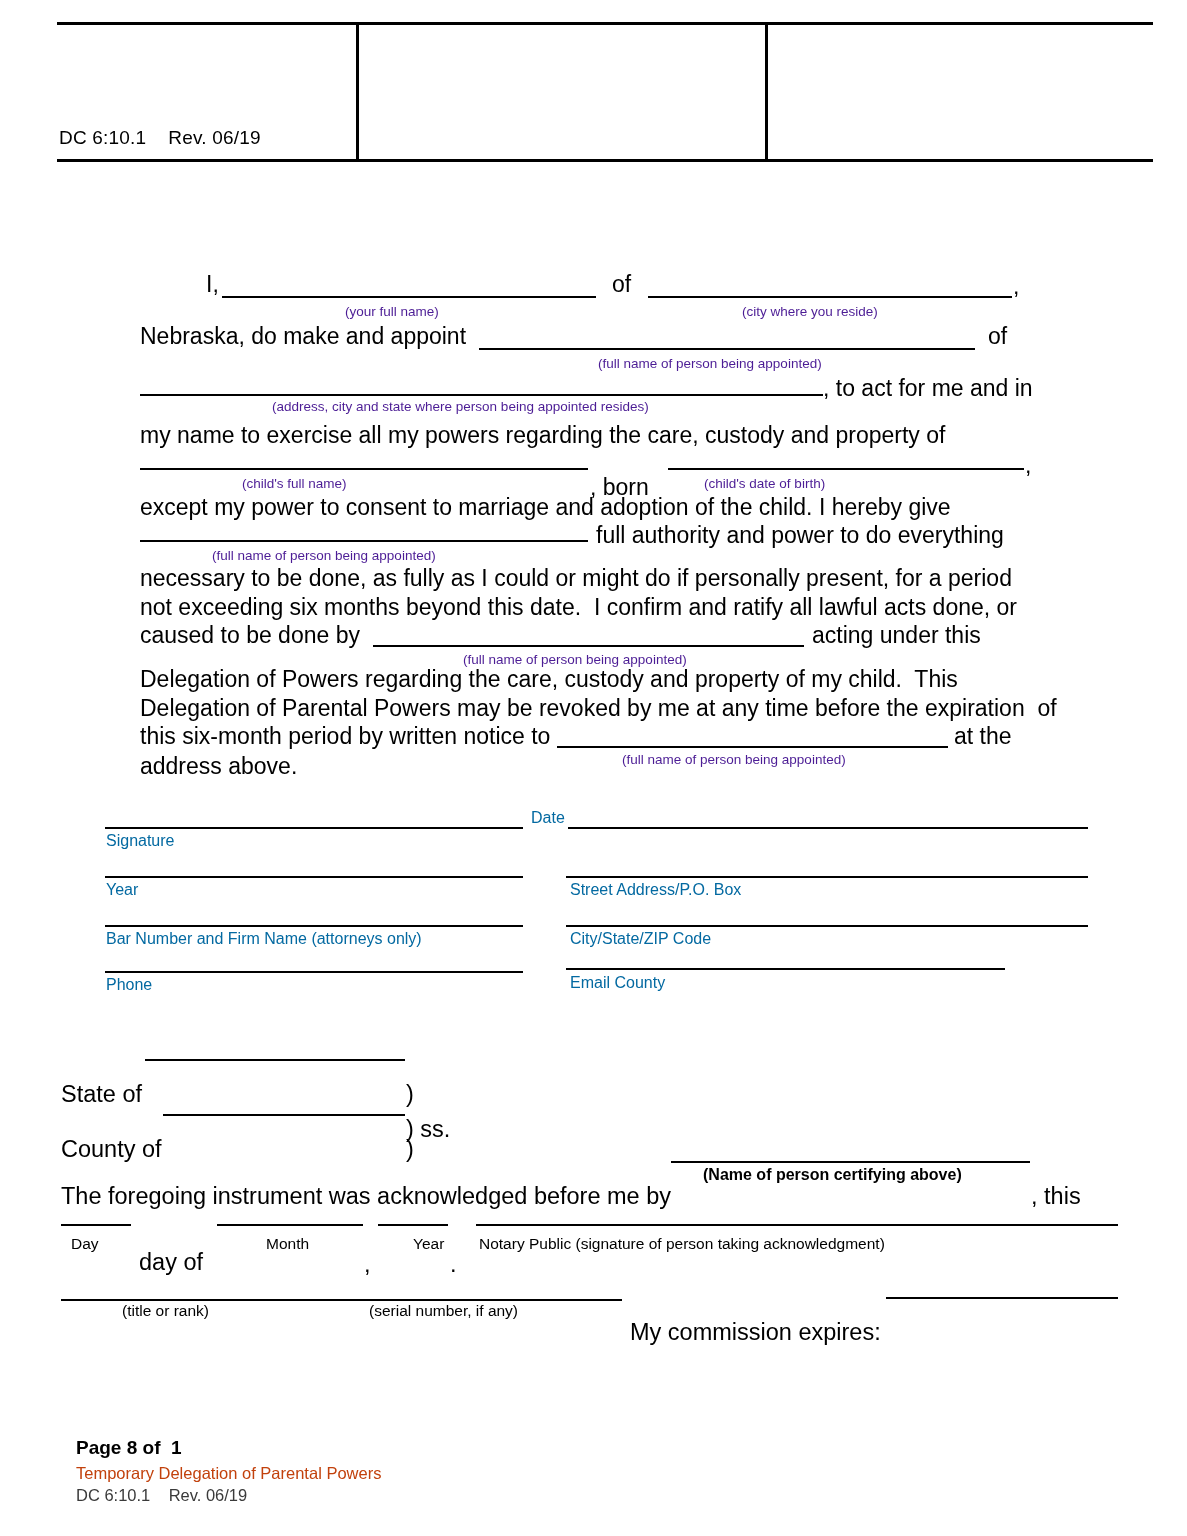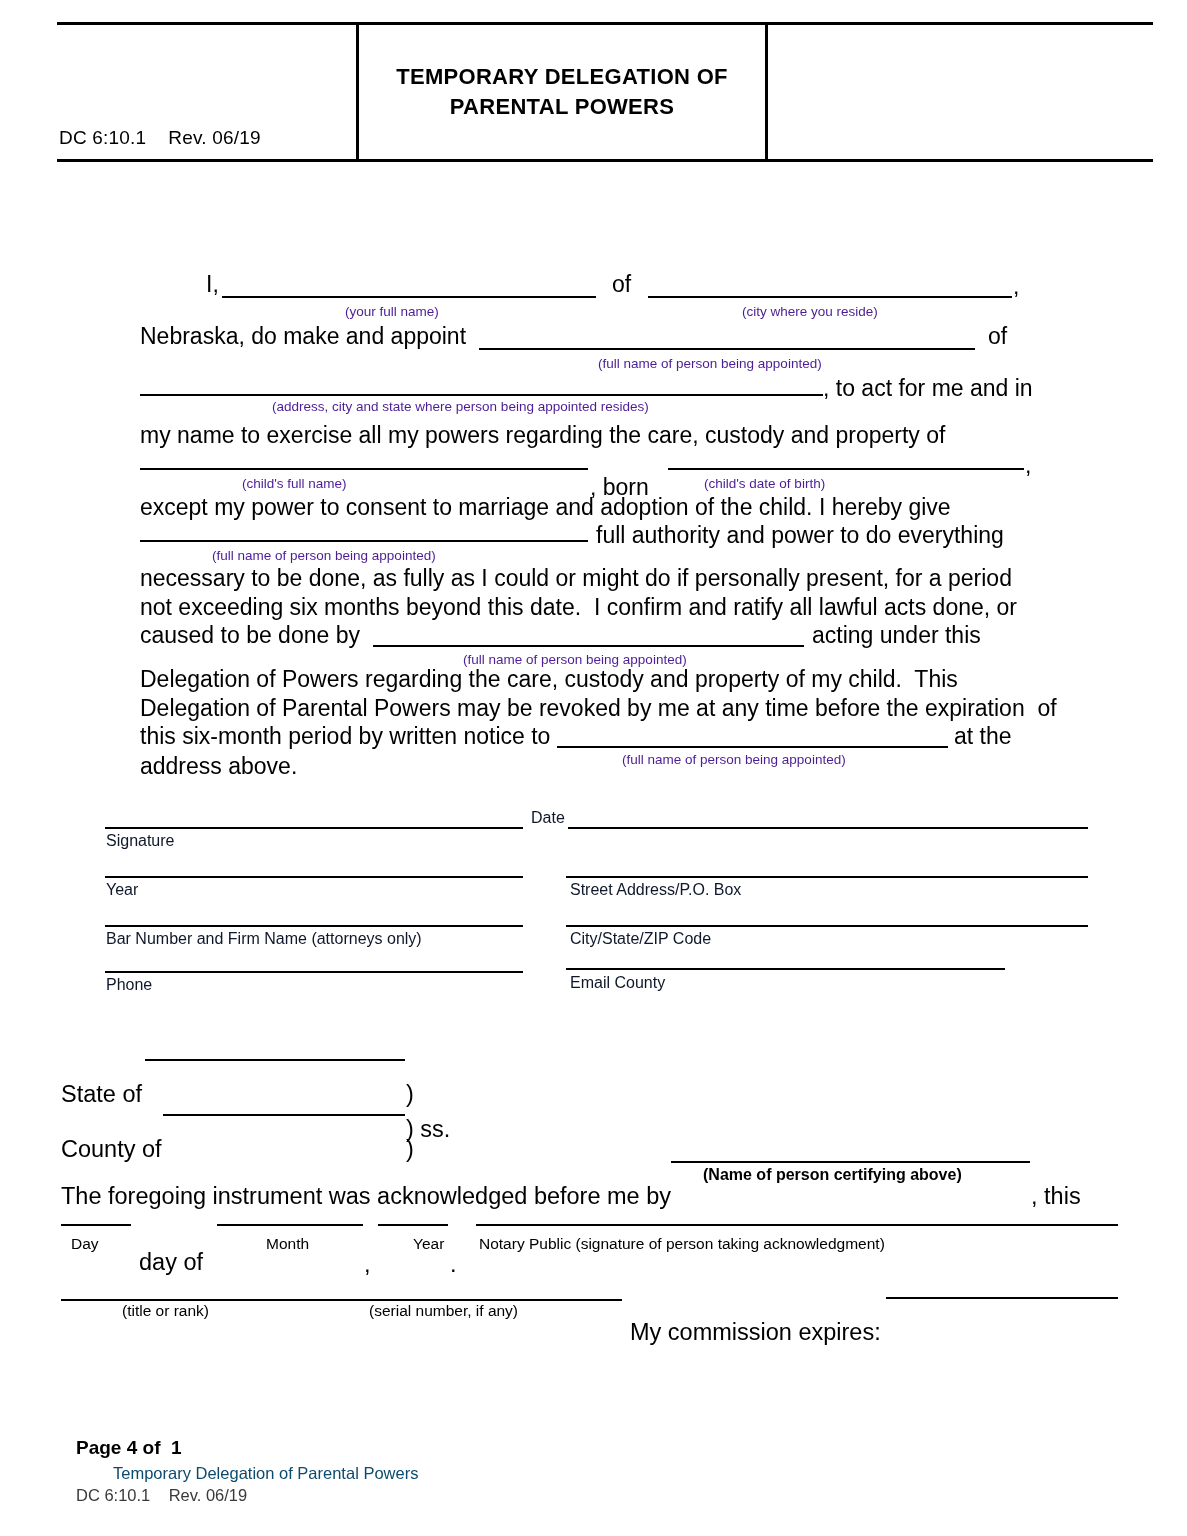--- a/index.html
+++ b/index.html
@@ -110,21 +110,21 @@
     height: 0;
     border-bottom: 2.2px solid #000;
   }
 
   
   .siglabel {
     position: absolute;
     font-size: 16px;
     line-height: 1;
     white-space: pre;
-    color: #0f172a;
+    color: #0369a1;
   }
 
   
   .nline {
     position: absolute;
     font-size: 23.5px;
     line-height: 1;
     white-space: pre;
     margin-top: 45px;
   }
@@ -149,23 +149,22 @@
     top: 1437px;
     font-size: 19px;
     font-weight: bold;
     white-space: pre;
   }
   .footer-l1 {
     position: absolute;
     left: 76px;
     top: 1464px;
     font-size: 16.5px;
-    color: #0c4a6e;
-    white-space: pre;
-    margin-left: 37px;
+    color: #c2410c;
+    white-space: pre;
   }
   .footer-l2 {
     position: absolute;
     left: 76px;
     top: 1486px;
     font-size: 16.5px;
     color: #3a3a3a;
     white-space: pre;
   }
 </style>
@@ -175,26 +174,20 @@
 <div class="page">
 
   <div class="header-table">
     <div class="hdr-div hdr-div-1"></div>
     <div class="hdr-div hdr-div-2"></div>
 
     <div class="hdr-cell-left">
       <div class="form-code">DC 6:10.1    Rev. 06/19</div>
     </div>
 
-    <div class="hdr-cell-mid">
-      <div class="form-title">
-        <div>TEMPORARY DELEGATION OF</div>
-        <div>PARENTAL POWERS</div>
-      </div>
-    </div>
 
     <div class="hdr-cell-right"></div>
   </div>
 
   <div class="body-block">
 
     <div class="tline" style="left:206px; top:273px;">I,</div>
     <div class="rule" style="left:222px; top:296px; width:374px;"></div>
     <div class="hint" style="left:345px; top:305px;">(your full name)</div>
 
@@ -304,18 +297,18 @@
 
     <div class="rule" style="left:61px; top:1299px; width:561px;"></div>
     <div class="nhint" style="left:122px; top:1303px;">(title or rank)</div>
     <div class="nhint" style="left:369px; top:1303px;">(serial number, if any)</div>
 
     <div class="nline" style="left:630px; top:1276px;">My commission expires:</div>
     <div class="rule" style="left:886px; top:1297px; width:232px;"></div>
   </div>
 
   <div>
-    <div class="footer-page">Page 4 of  1</div>
+    <div class="footer-page">Page 8 of  1</div>
     <div class="footer-l1">Temporary Delegation of Parental Powers</div>
     <div class="footer-l2">DC 6:10.1    Rev. 06/19</div>
   </div>
 
 </div>
 
 </body></html>

